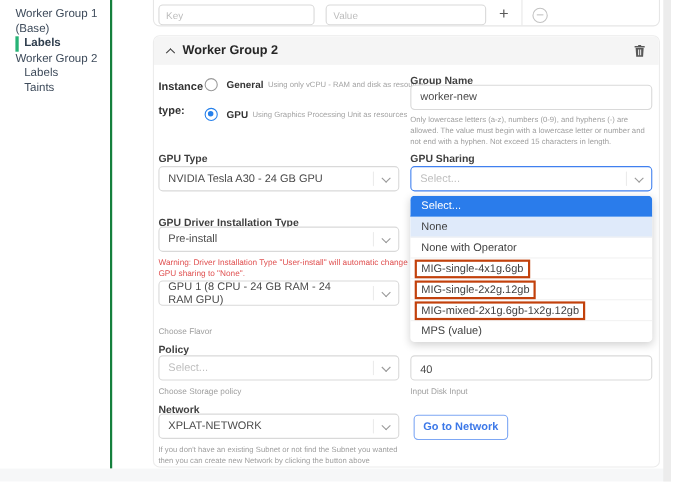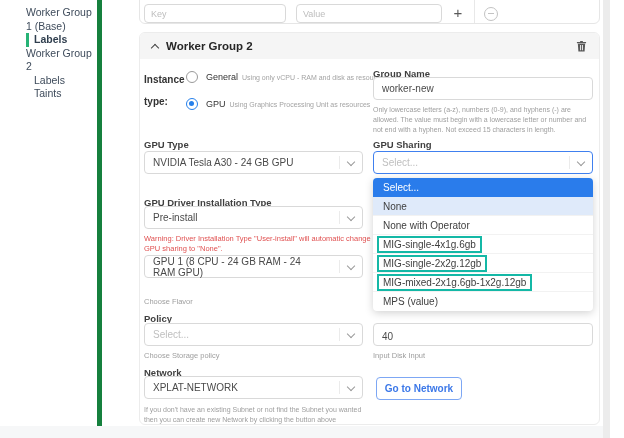--- a/index.html
+++ b/index.html
@@ -1,20 +1,20 @@
 <!DOCTYPE html>
 <html><head>
 <meta charset="utf-8">
 <style>
   html,body{margin:0;padding:0;}
   body{width:624px;height:438px;font-family:"Liberation Sans",sans-serif;background:#fff;}
   .screen{position:relative;width:624px;height:438px;overflow:hidden;background:#fff;}
 
   
-  .sidebar{position:absolute;left:0;top:0;width:102px;height:426px;border-right:5px solid #15803d;box-sizing:border-box;padding-top:6px;background:#fff;padding-left:12px;}
+  .sidebar{position:absolute;left:0;top:0;width:102px;height:426px;border-right:2px solid #15803d;box-sizing:border-box;padding-top:6px;background:#fff;}
   .side-item{font-size:10.5px;color:#3e4b5b;line-height:13.5px;cursor:pointer;}
   .side-item.lvl0{padding-left:14px;}
   .side-item.lvl1{padding-left:22px;}
   .side-item.active{font-weight:bold;color:#2f3e4e;border-left:3px solid #27b376;padding-left:5px;margin-left:14px;}
 
   .bottom-strip{position:absolute;left:0;top:426px;width:610px;height:12px;background:#f6f7f8;}
   .scroll-track{position:absolute;left:603px;top:0;width:7px;height:438px;background:#ececec;}
 
   
   .main{position:absolute;left:139px;top:0;width:461px;height:438px;}
@@ -51,32 +51,32 @@
   .w-right{left:233px;width:220px;}
 
   .text-input{position:absolute;background:#fff;border:1px solid #d9d9d9;border-radius:4px;box-sizing:border-box;font-size:10px;color:#4a4a4a;padding:0 8px;outline:none;font-family:"Liberation Sans",sans-serif;}
 
   
   .inst-label{position:absolute;left:4px;top:10px;font-size:10px;font-weight:700;color:#333;line-height:22px;}
   .radio-row{position:absolute;left:46px;display:flex;align-items:center;cursor:pointer;}
   .radio{width:12px;height:12px;border-radius:50%;border:1.5px solid #9a9a9a;box-sizing:border-box;position:relative;flex:0 0 auto;background:#fff;}
   .radio.checked{border-color:#2680eb;}
   .radio.checked::after{content:"";position:absolute;left:2px;top:2px;width:5px;height:5px;border-radius:50%;background:#2680eb;}
-  .radio-name{font-size:9px;font-weight:400;color:#333;margin-left:8px;}
+  .radio-name{font-size:9px;font-weight:700;color:#333;margin-left:8px;}
   .radio-desc{font-size:7px;color:#a3a3a3;margin-left:4px;}
 
   .warning{position:absolute;left:4px;top:175px;width:228px;font-size:7.5px;line-height:9.5px;color:#e05151;}
 
   
   .dropdown{position:absolute;left:233px;top:119px;width:220px;background:#fff;border-radius:4px;box-shadow:0 2px 8px rgba(0,0,0,0.18);z-index:5;overflow:hidden;}
   .dd-row{height:19px;display:flex;align-items:center;padding-left:10px;font-size:10px;color:#3f3f3f;border-bottom:1px solid #f2f2f2;box-sizing:border-box;cursor:pointer;}
   .dd-row:last-child{border-bottom:none;}
   .dd-row.selected{background:#2a7ceb;color:#fff;border-bottom-color:#2a7ceb;}
   .dd-row.hover{background:#dfeafa;}
-  .red-box{display:inline-block;border:2px solid #14b8a6;padding:0 4px;margin-left:-6px;line-height:13px;}
+  .red-box{display:inline-block;border:2px solid #c2410c;padding:0 4px;margin-left:-6px;line-height:13px;}
 
   
   .disk-box{position:absolute;left:233px;top:264px;width:220px;height:23px;border:1px solid #d9d9d9;border-radius:4px;box-sizing:border-box;background:#fff;display:flex;align-items:flex-end;padding:0 8px 3px 8px;font-size:10px;color:#4a4a4a;z-index:1;}
 
   .go-btn{position:absolute;left:236px;top:318px;width:86px;height:23px;border:1px solid #7da7f4;border-radius:4px;background:#fff;color:#3c78e8;font-size:10px;font-weight:600;display:flex;align-items:center;justify-content:center;cursor:pointer;box-sizing:border-box;}
 </style>
 </head>
 <body>
 
 <div class="screen">

